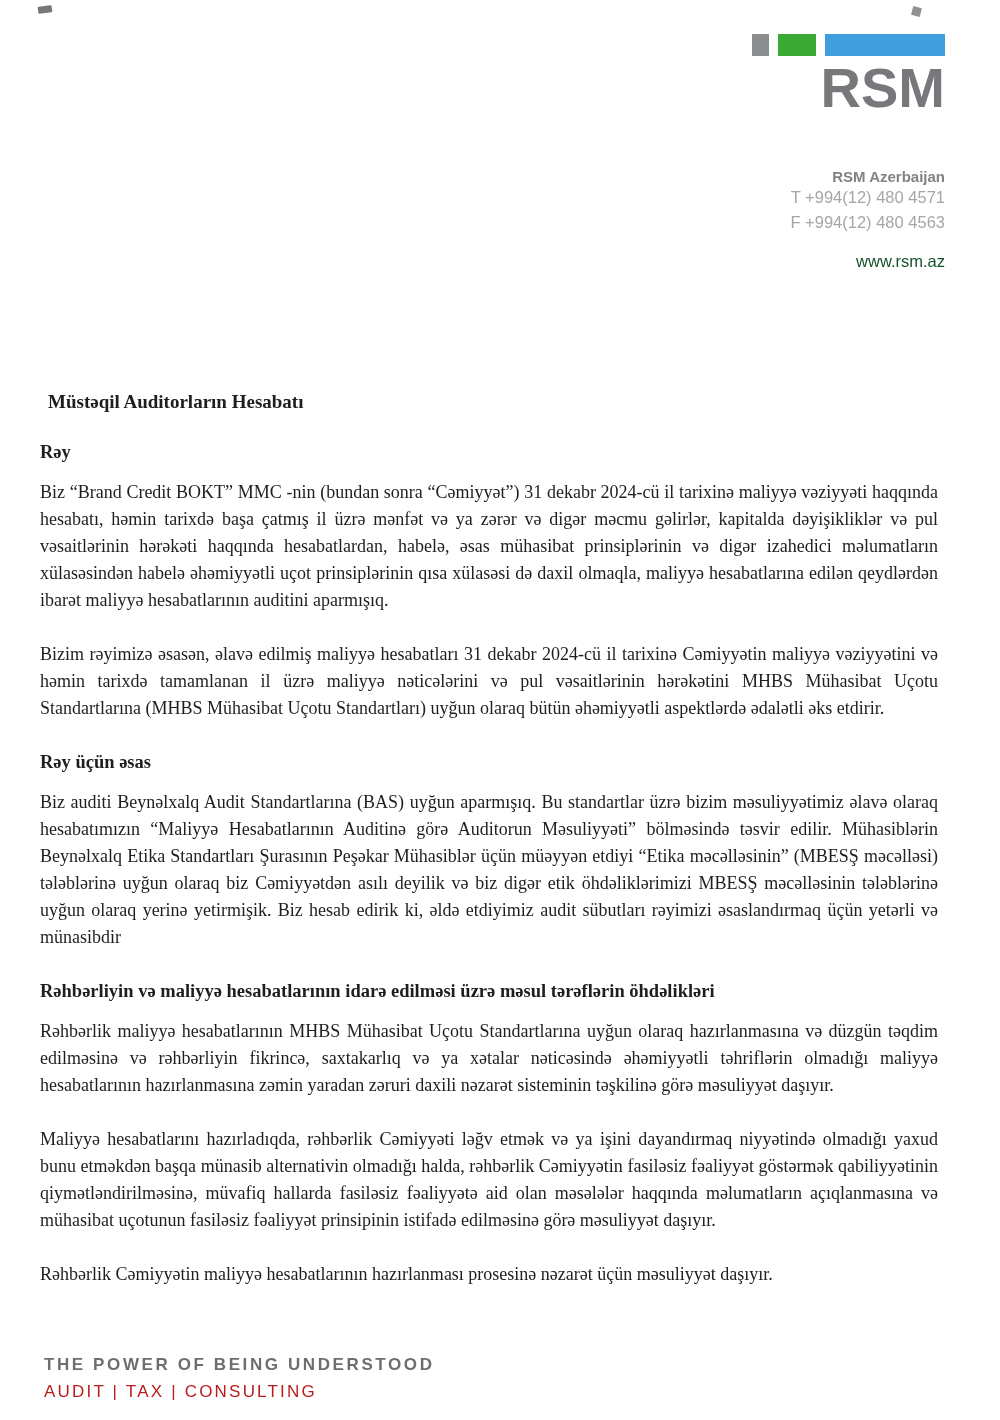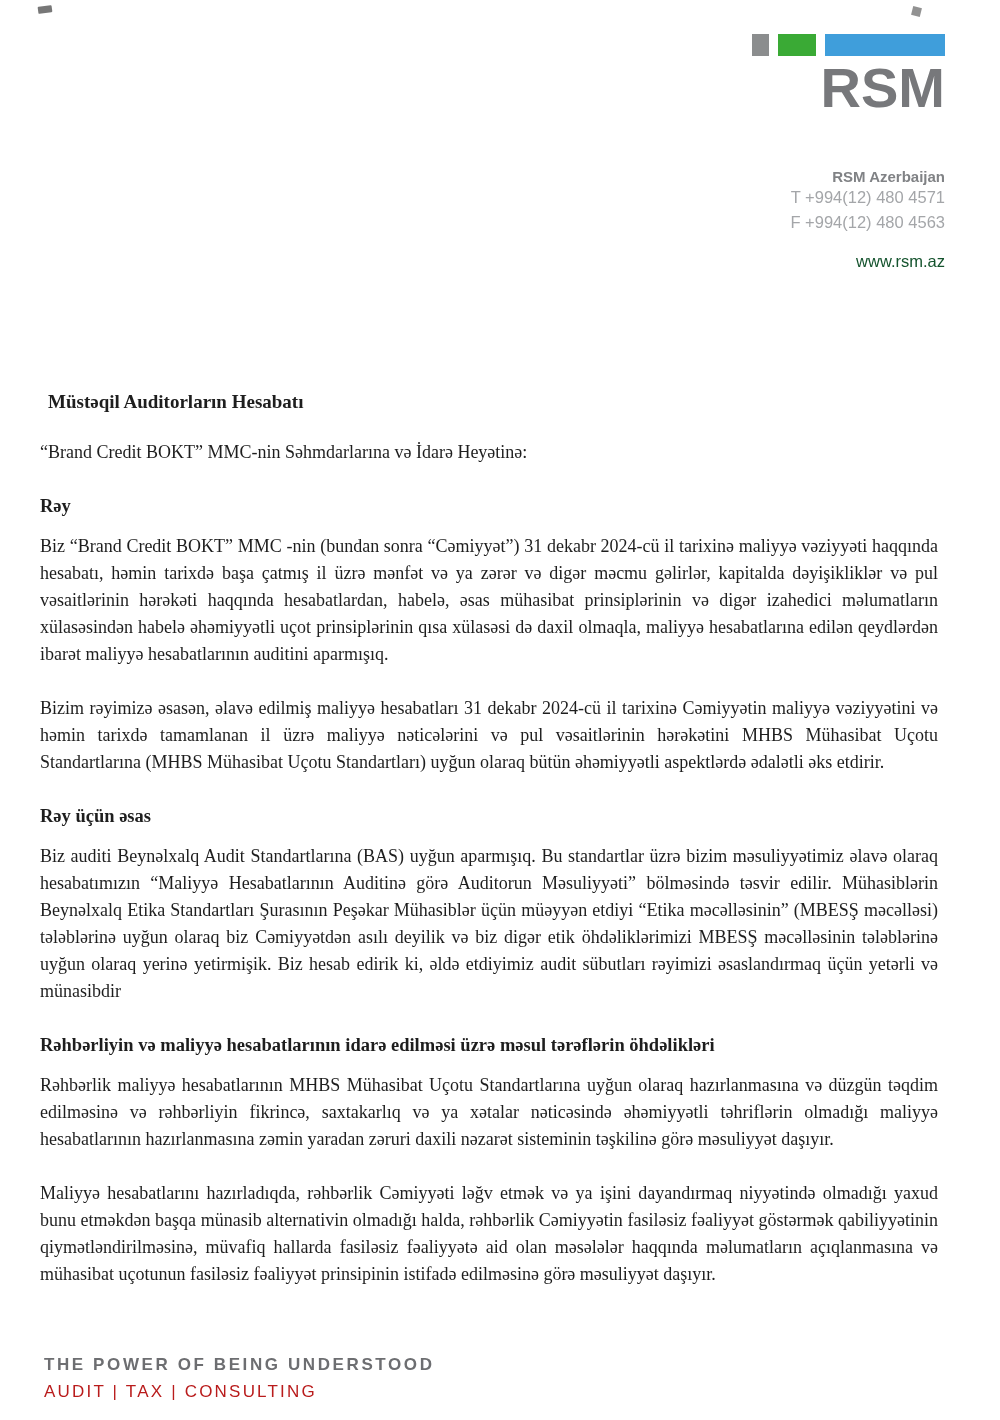--- a/index.html
+++ b/index.html
@@ -82,36 +82,36 @@
   <div class="contact-company">RSM Azerbaijan</div>
   <div class="contact-phones">
     <div>T +994(12) 480 4571</div>
     <div>F +994(12) 480 4563</div>
   </div>
   <div class="contact-web">www.rsm.az</div>
 </header>
 
 <main class="doc-body">
   <h1 class="doc-title">Müstəqil Auditorların Hesabatı</h1>
-  <p class="salutation">“Brand Credit BOKT” MMC-nin Səhmdarlarına və İdarə Heyətinə:</p>
 
   <section>
     <h2>Rəy</h2>
     <p>Biz “Brand Credit BOKT” MMC -nin (bundan sonra “Cəmiyyət”) 31 dekabr 2024-cü il tarixinə maliyyə vəziyyəti haqqında hesabatı, həmin tarixdə başa çatmış il üzrə mənfət və ya zərər və digər məcmu gəlirlər, kapitalda dəyişikliklər və pul vəsaitlərinin hərəkəti haqqında hesabatlardan, habelə, əsas mühasibat prinsiplərinin və digər izahedici məlumatların xülasəsindən habelə əhəmiyyətli uçot prinsiplərinin qısa xülasəsi də daxil olmaqla, maliyyə hesabatlarına edilən qeydlərdən ibarət maliyyə hesabatlarının auditini aparmışıq.</p>
     <p>Bizim rəyimizə əsasən, əlavə edilmiş maliyyə hesabatları 31 dekabr 2024-cü il tarixinə Cəmiyyətin maliyyə vəziyyətini və həmin tarixdə tamamlanan il üzrə maliyyə nəticələrini və pul vəsaitlərinin hərəkətini MHBS Mühasibat Uçotu Standartlarına (MHBS Mühasibat Uçotu Standartları) uyğun olaraq bütün əhəmiyyətli aspektlərdə ədalətli əks etdirir.</p>
   </section>
 
   <section>
     <h2>Rəy üçün əsas</h2>
     <p>Biz auditi Beynəlxalq Audit Standartlarına (BAS) uyğun aparmışıq. Bu standartlar üzrə bizim məsuliyyətimiz əlavə olaraq hesabatımızın “Maliyyə Hesabatlarının Auditinə görə Auditorun Məsuliyyəti” bölməsində təsvir edilir. Mühasiblərin Beynəlxalq Etika Standartları Şurasının Peşəkar Mühasiblər üçün müəyyən etdiyi “Etika məcəlləsinin” (MBESŞ məcəlləsi) tələblərinə uyğun olaraq biz Cəmiyyətdən asılı deyilik və biz digər etik öhdəliklərimizi MBESŞ məcəlləsinin tələblərinə uyğun olaraq yerinə yetirmişik. Biz hesab edirik ki, əldə etdiyimiz audit sübutları rəyimizi əsaslandırmaq üçün yetərli və münasibdir</p>
   </section>
 
   <section>
     <h2>Rəhbərliyin və maliyyə hesabatlarının idarə edilməsi üzrə məsul tərəflərin öhdəlikləri</h2>
     <p>Rəhbərlik maliyyə hesabatlarının MHBS Mühasibat Uçotu Standartlarına uyğun olaraq hazırlanmasına və düzgün təqdim edilməsinə və rəhbərliyin fikrincə, saxtakarlıq və ya xətalar nəticəsində əhəmiyyətli təhriflərin olmadığı maliyyə hesabatlarının hazırlanmasına zəmin yaradan zəruri daxili nəzarət sisteminin təşkilinə görə məsuliyyət daşıyır.</p>
     <p>Maliyyə hesabatlarını hazırladıqda, rəhbərlik Cəmiyyəti ləğv etmək və ya işini dayandırmaq niyyətində olmadığı yaxud bunu etməkdən başqa münasib alternativin olmadığı halda, rəhbərlik Cəmiyyətin fasiləsiz fəaliyyət göstərmək qabiliyyətinin qiymətləndirilməsinə, müvafiq hallarda fasiləsiz fəaliyyətə aid olan məsələlər haqqında məlumatların açıqlanmasına və mühasibat uçotunun fasiləsiz fəaliyyət prinsipinin istifadə edilməsinə görə məsuliyyət daşıyır.</p>
+    <p>Rəhbərlik Cəmiyyətin maliyyə hesabatlarının hazırlanması prosesinə nəzarət üçün məsuliyyət daşıyır.</p>
   </section>
 </main>
 
 <footer class="page-footer">
   <div class="tagline">THE POWER OF BEING UNDERSTOOD</div>
   <div class="services">AUDIT | TAX | CONSULTING</div>
 </footer>
 
 </body></html>

